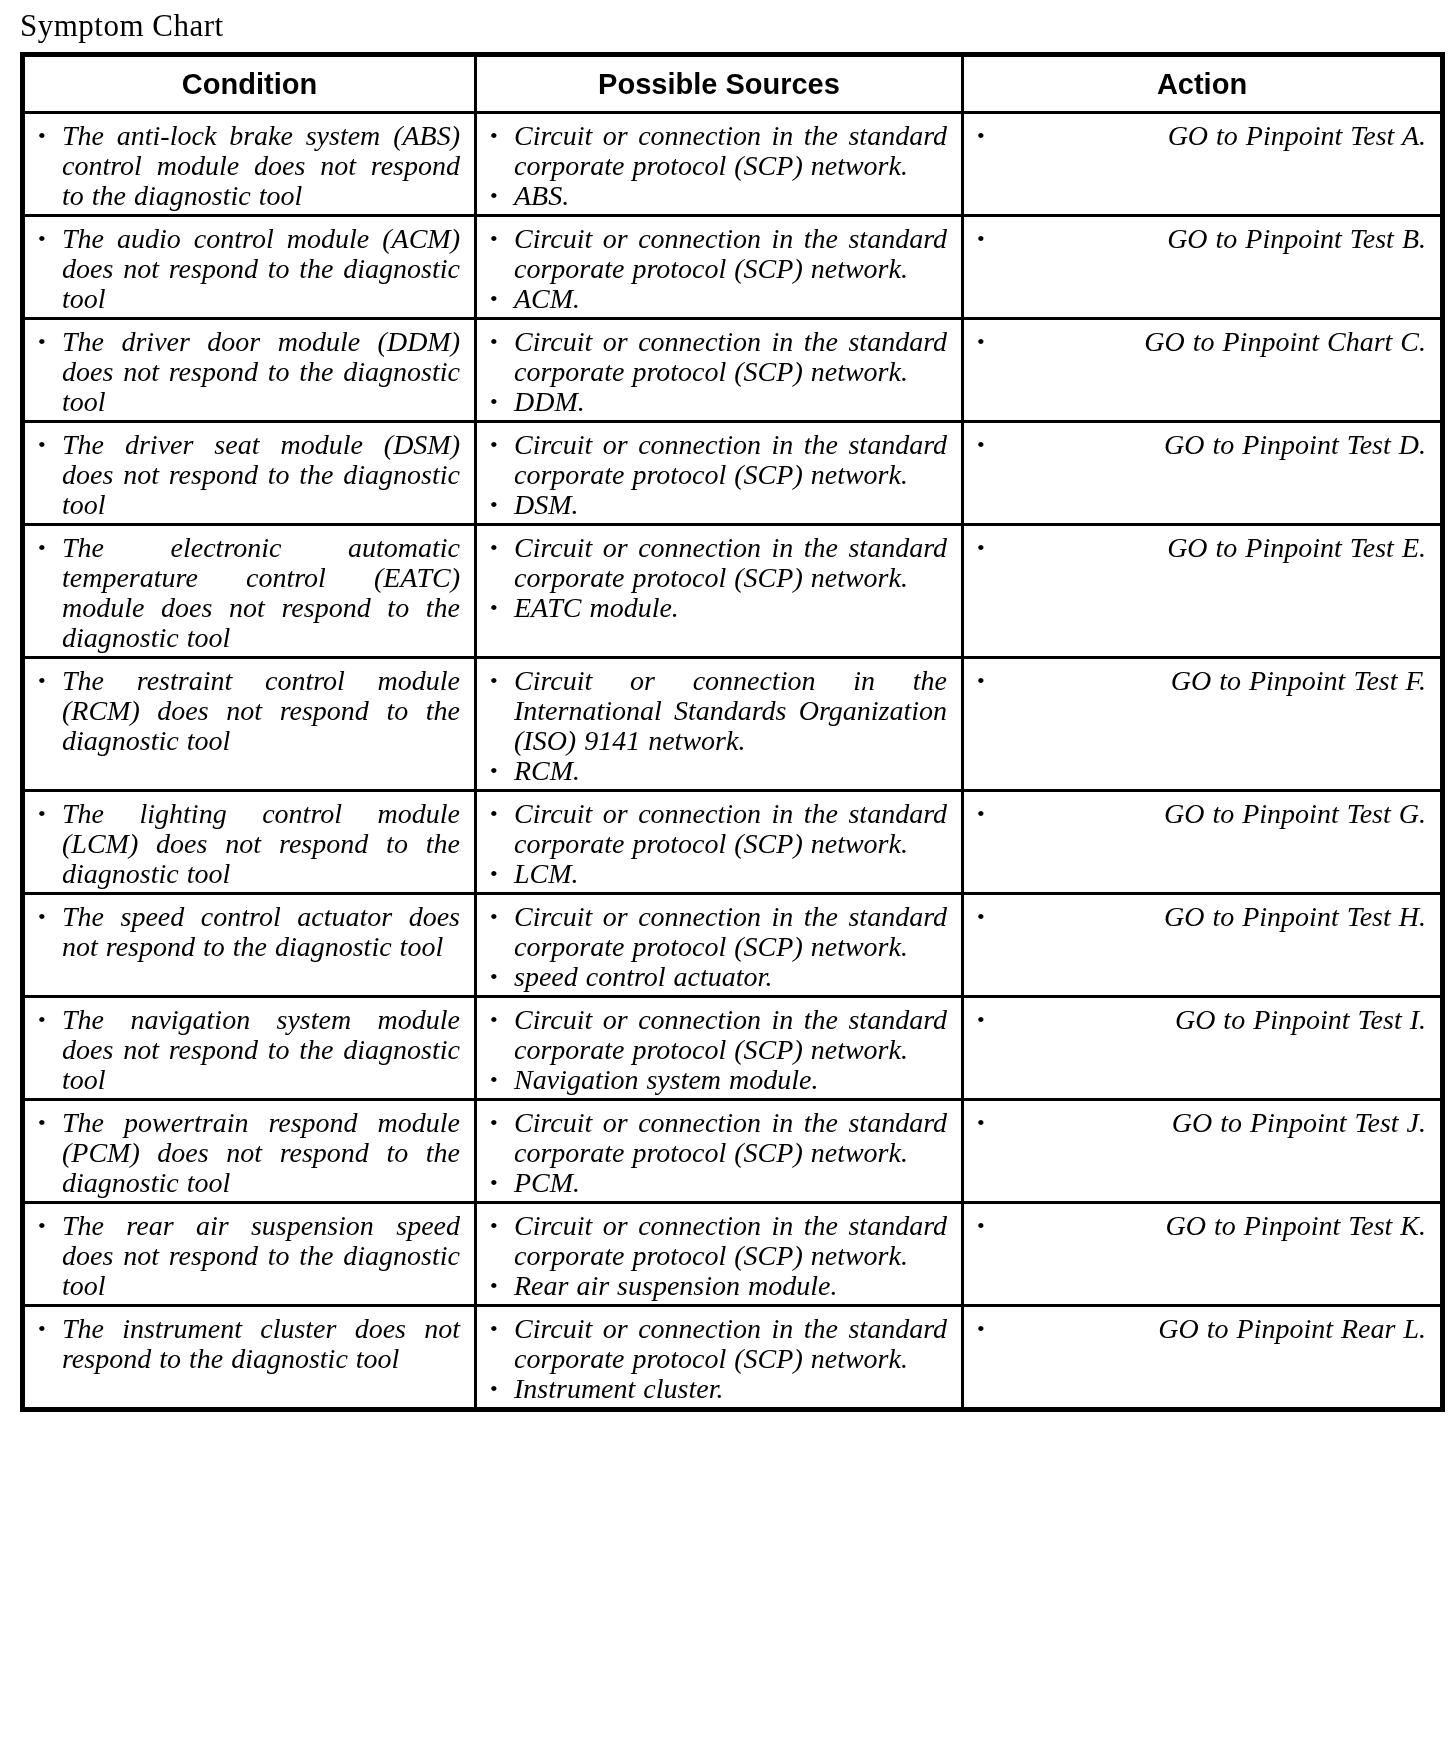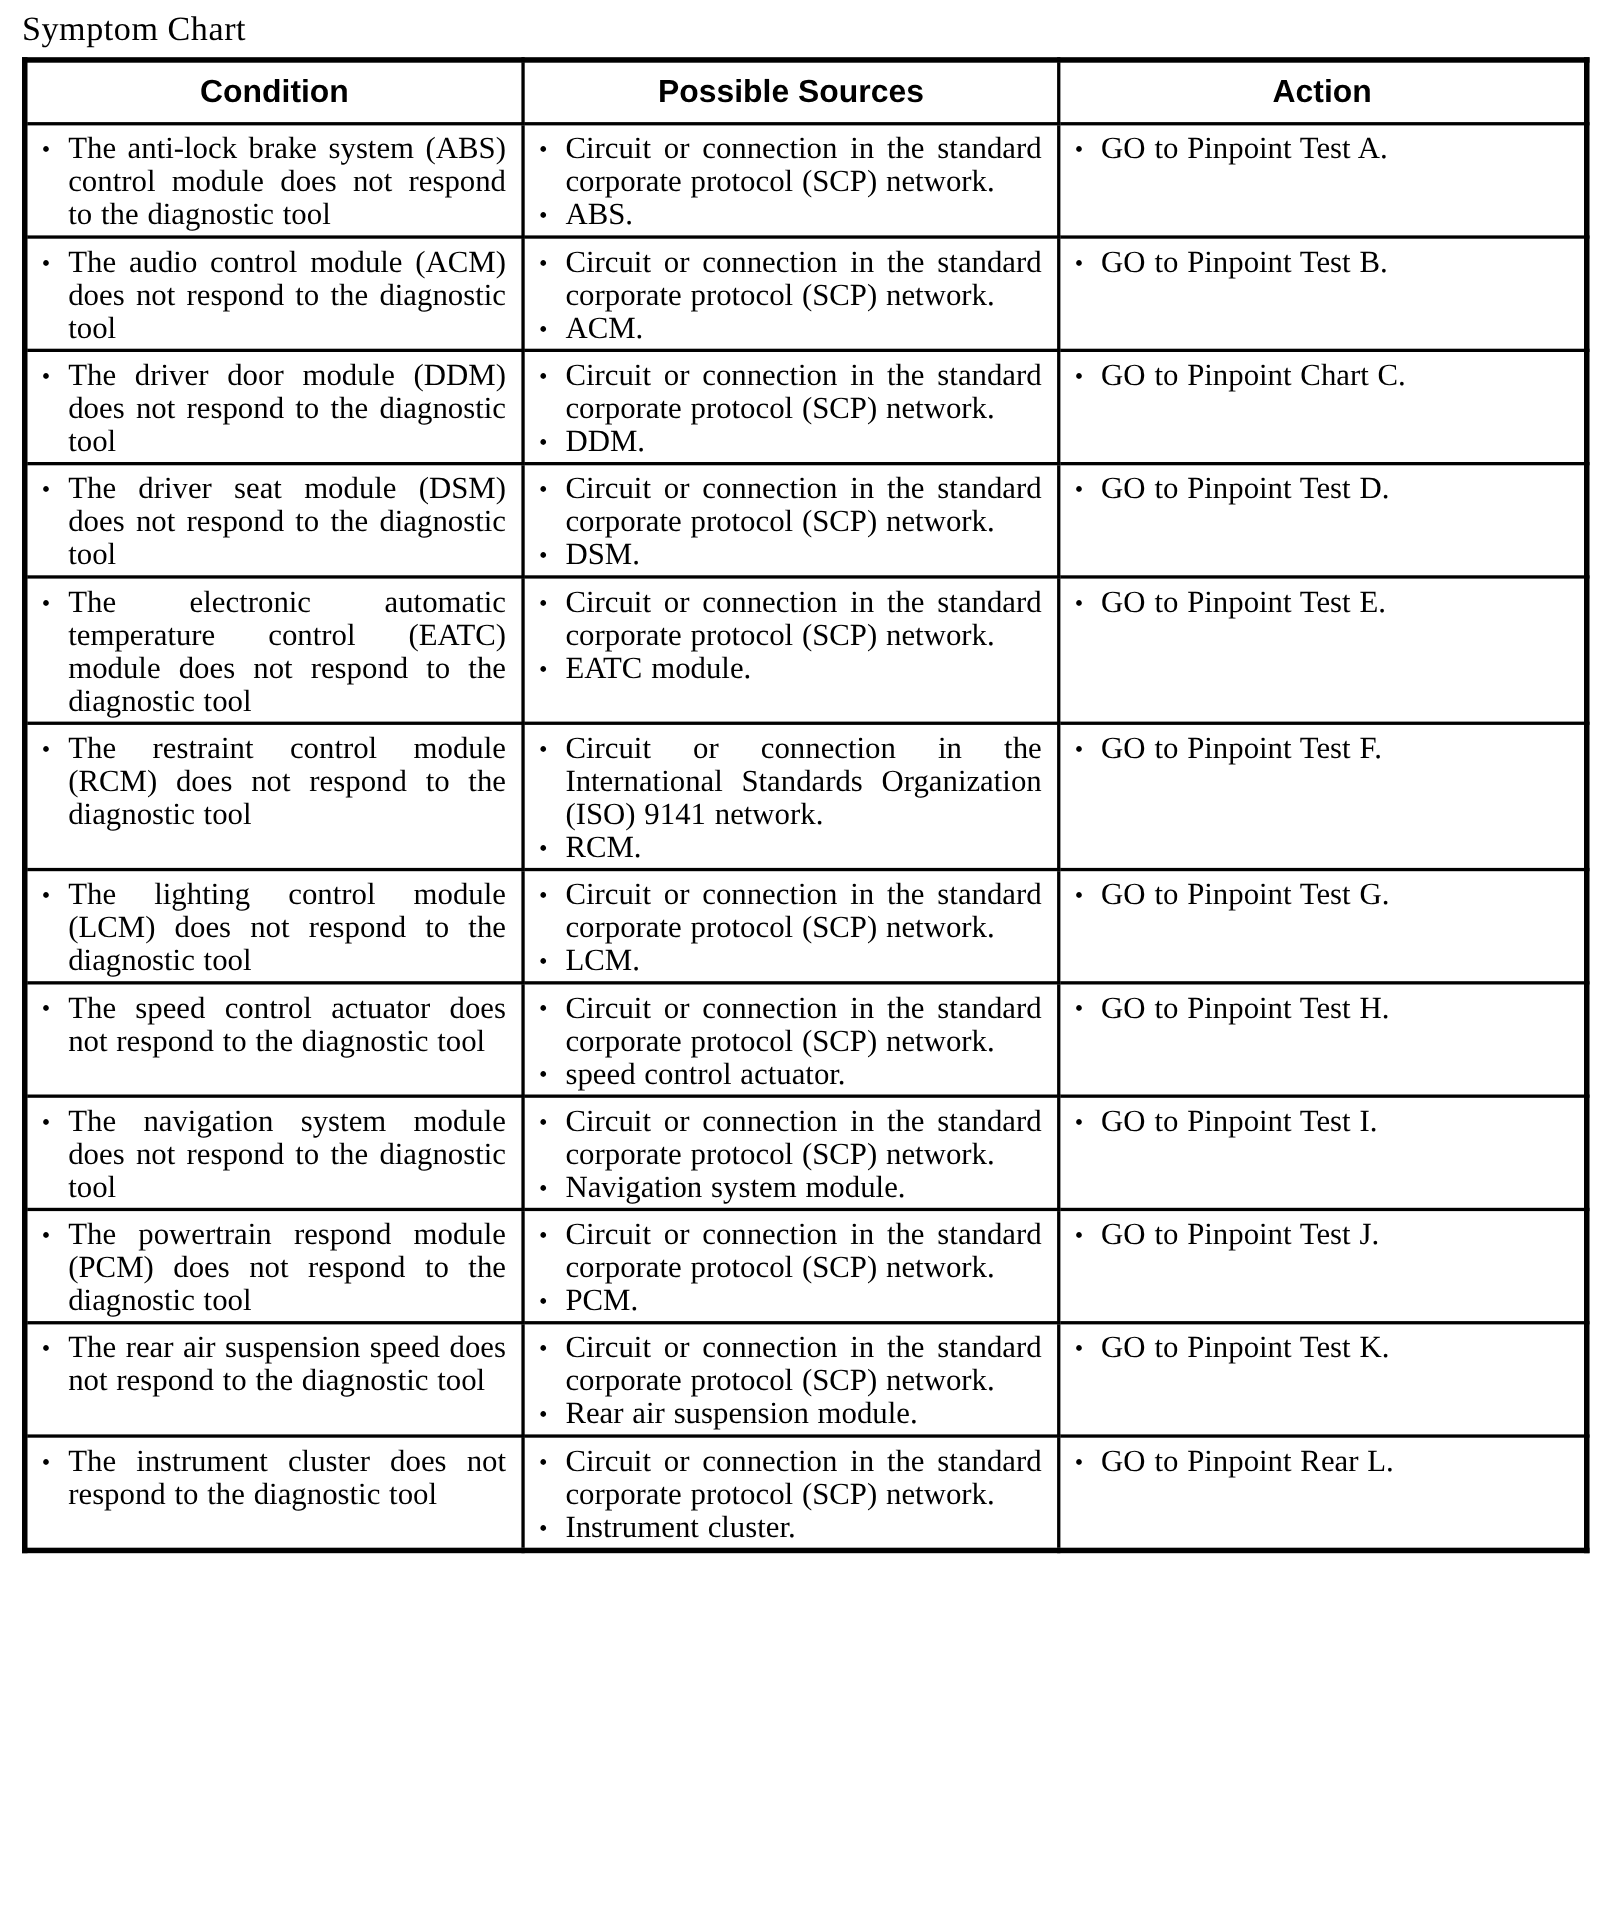--- a/index.html
+++ b/index.html
@@ -57,23 +57,24 @@
     font-size: 22px;
     line-height: 30px;
   }
   .li-text {
     flex: 1 1 auto;
     font-size: 28px;
     line-height: 30px;
     padding-right: 14px;
     text-align: justify;
     word-spacing: 1px;
+    font-style: italic;
   }
   td.act .li-text {
-    text-align: left;
+    text-align: right;
   }
 </style>
 </head>
 <body>
 
 <div>
   <h1 class="page-title">Symptom Chart</h1>
 
   <table class="symptom-chart">
     <colgroup>

